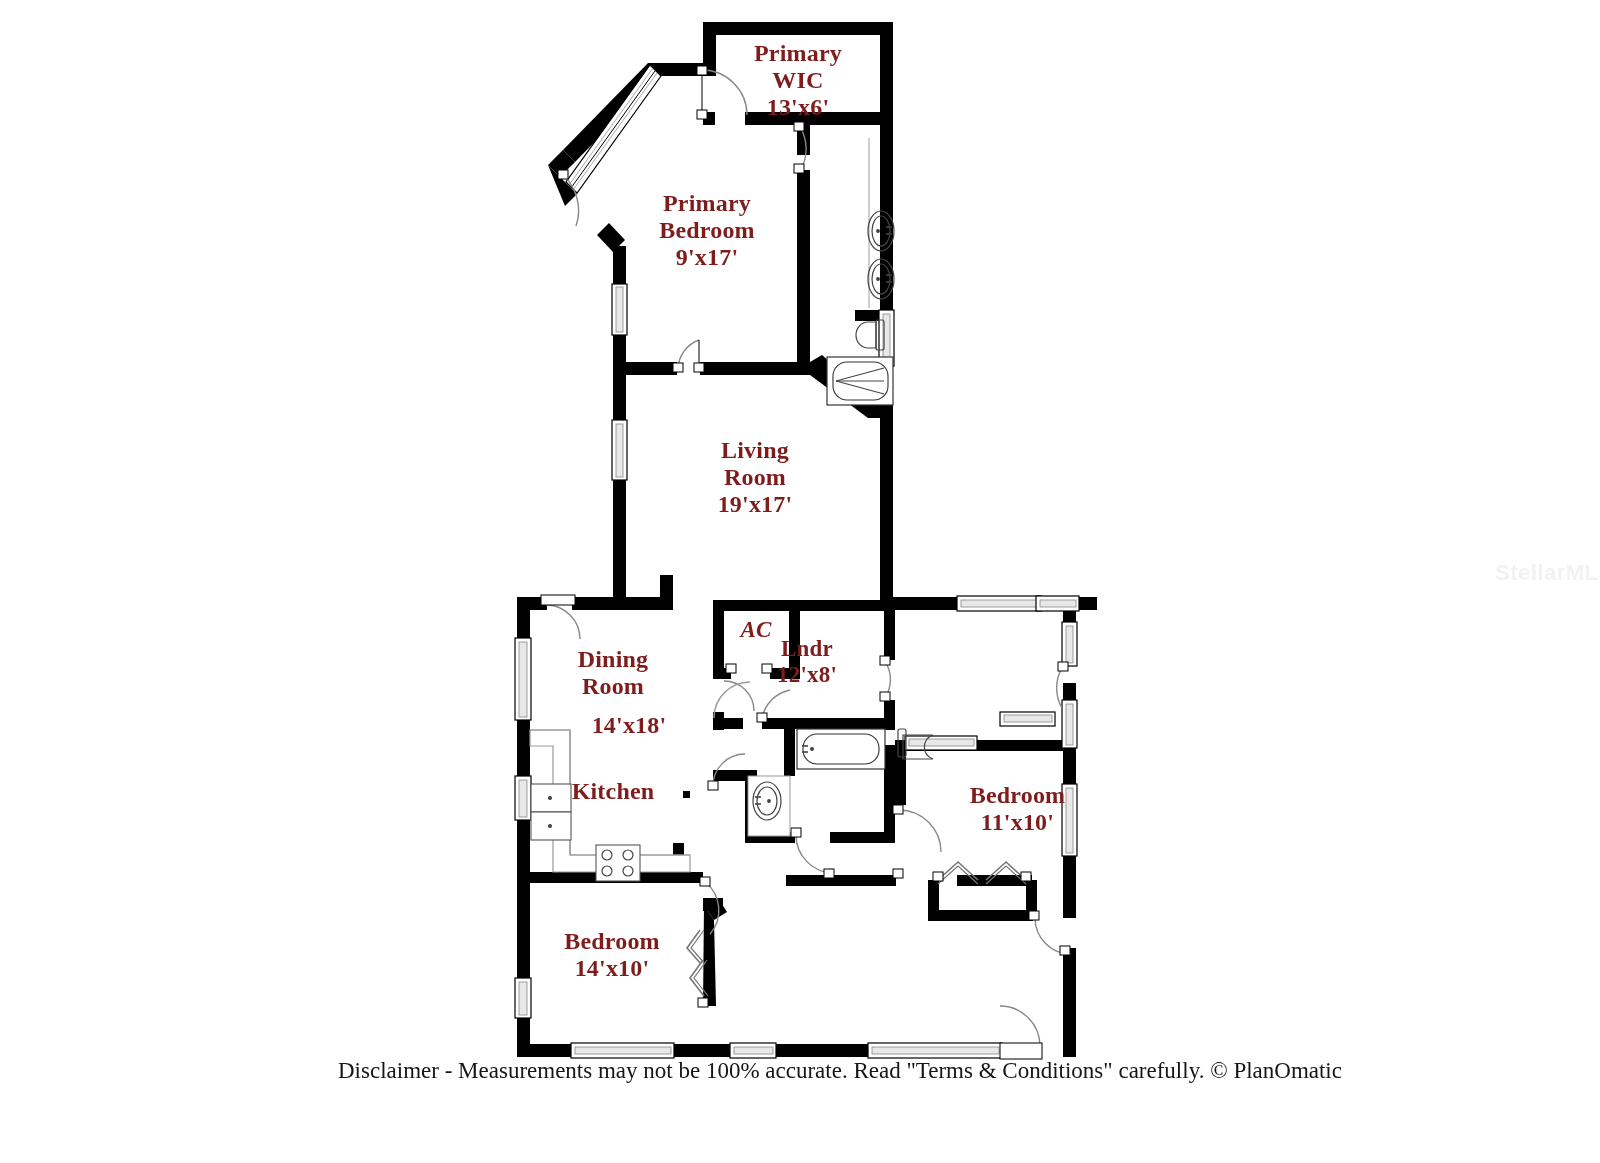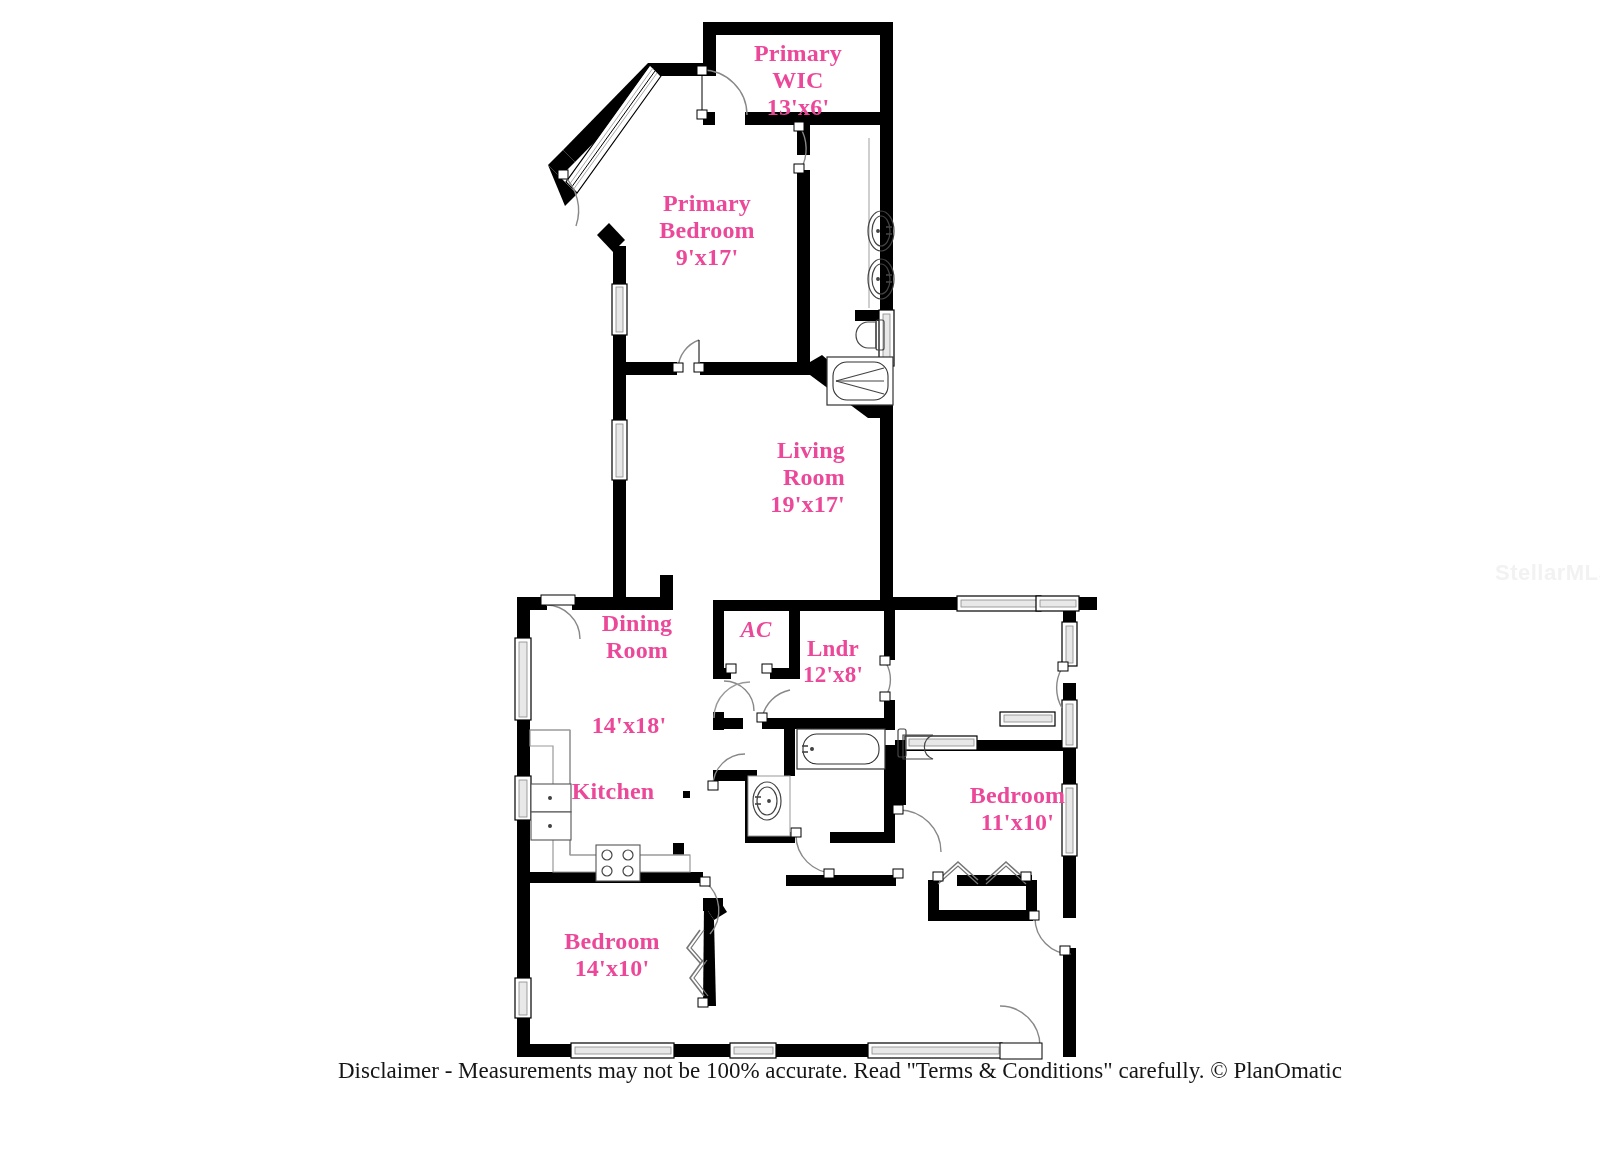--- a/index.html
+++ b/index.html
@@ -8,21 +8,21 @@
     width:1600px;height:1163px;
     font-family:"Liberation Serif", serif;
     overflow:hidden;position:relative;
   }
   #stage{position:absolute;left:0;top:0;width:1600px;height:1163px;}
   #plan-svg{position:absolute;left:0;top:0;width:1600px;height:1163px;display:block;}
   .room-label{
     position:absolute;
     font-family:"Liberation Serif", serif;
     font-weight:bold;
-    color:#ec4899;
+    color:#7f1d1d;
     text-align:center;
     line-height:1.12;
     white-space:pre-line;
     letter-spacing:.2px;
     user-select:none;
   }
   .rl-md{font-size:24px;}
   .rl-sm{font-size:23px;}
   #disclaimer{
     position:absolute;
@@ -429,31 +429,31 @@
   </svg>
 
   <div class="room-label rl-md" style="left:703px;top:40px;width:190px;">Primary
 WIC
 13'x6'</div>
 
   <div class="room-label rl-md" style="left:607px;top:190px;width:200px;">Primary
 Bedroom
 9'x17'</div>
 
-  <div class="room-label rl-md" style="left:665px;top:437px;width:180px;text-align:right;">Living
+  <div class="room-label rl-md" style="left:665px;top:437px;width:180px;">Living
 Room
 19'x17'</div>
 
   <div class="room-label rl-sm" style="left:716px;top:617px;width:80px;font-style:italic;">AC</div>
 
-  <div class="room-label rl-sm" style="left:780px;top:636px;width:106px;text-align:center;">Lndr
+  <div class="room-label rl-sm" style="left:754px;top:636px;width:106px;text-align:center;">Lndr
 12'x8'</div>
 
 
-  <div class="room-label rl-md" style="left:528px;top:610px;width:170px;margin-left:24px;">Dining
+  <div class="room-label rl-md" style="left:528px;top:646px;width:170px;">Dining
 Room</div>
 
   <div class="room-label rl-md" style="left:544px;top:712px;width:170px;">14'x18'</div>
 
   <div class="room-label rl-md" style="left:528px;top:778px;width:170px;">Kitchen</div>
 
   <div class="room-label rl-md" style="left:935px;top:782px;width:165px;">Bedroom
 11'x10'</div>
 
   <div class="room-label rl-md" style="left:532px;top:928px;width:160px;">Bedroom

